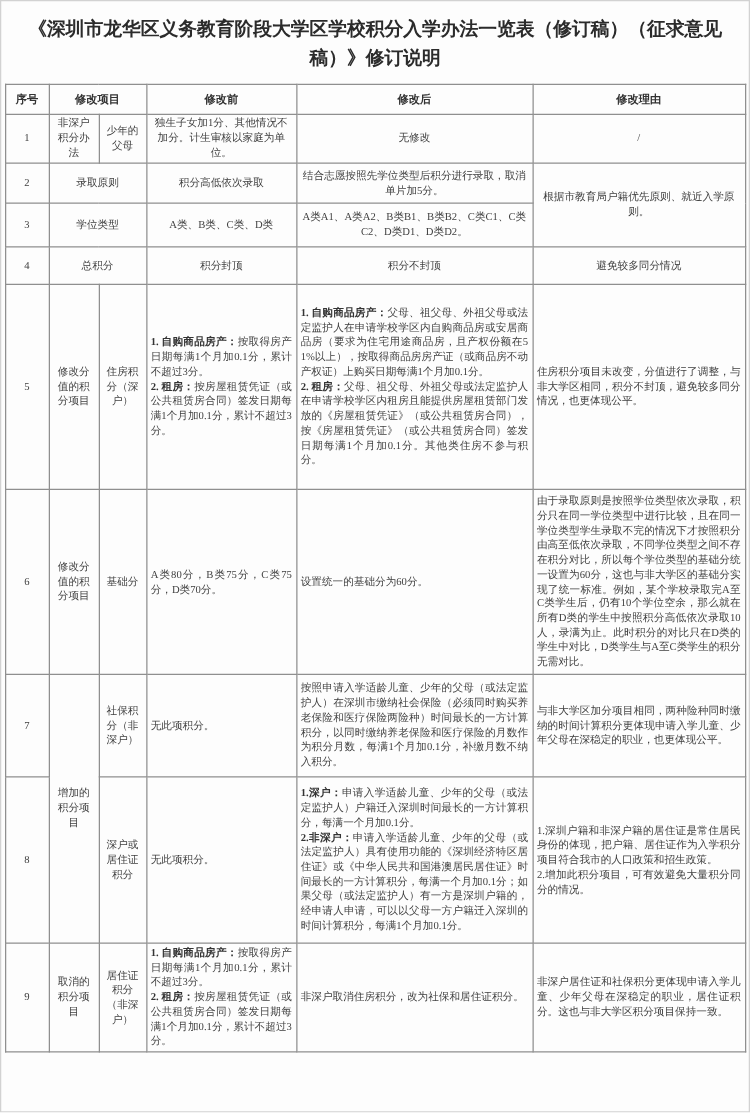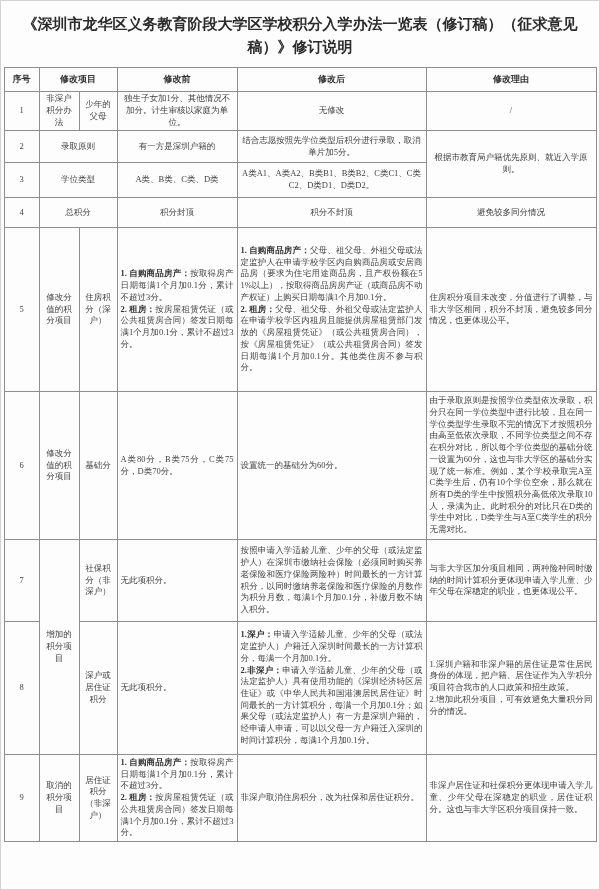--- a/index.html
+++ b/index.html
@@ -68,21 +68,21 @@
       <td>非深户积分办法</td>
       <td>少年的父母</td>
       <td>独生子女加1分、其他情况不加分。计生审核以家庭为单位。</td>
       <td>无修改</td>
       <td>/</td>
     </tr>
 
     <tr style="height:32px">
       <td>2</td>
       <td colspan="2">录取原则</td>
-      <td>有一方是深圳户籍的</td>
+      <td>积分高低依次录取</td>
       <td>结合志愿按照先学位类型后积分进行录取，取消单片加5分。</td>
       <td rowspan="2">根据市教育局户籍优先原则、就近入学原则。</td>
     </tr>
 
     <tr style="height:35px">
       <td>3</td>
       <td colspan="2">学位类型</td>
       <td>A类、B类、C类、D类</td>
       <td>A类A1、A类A2、B类B1、B类B2、C类C1、C类C2、D类D1、D类D2。</td>
     </tr>

